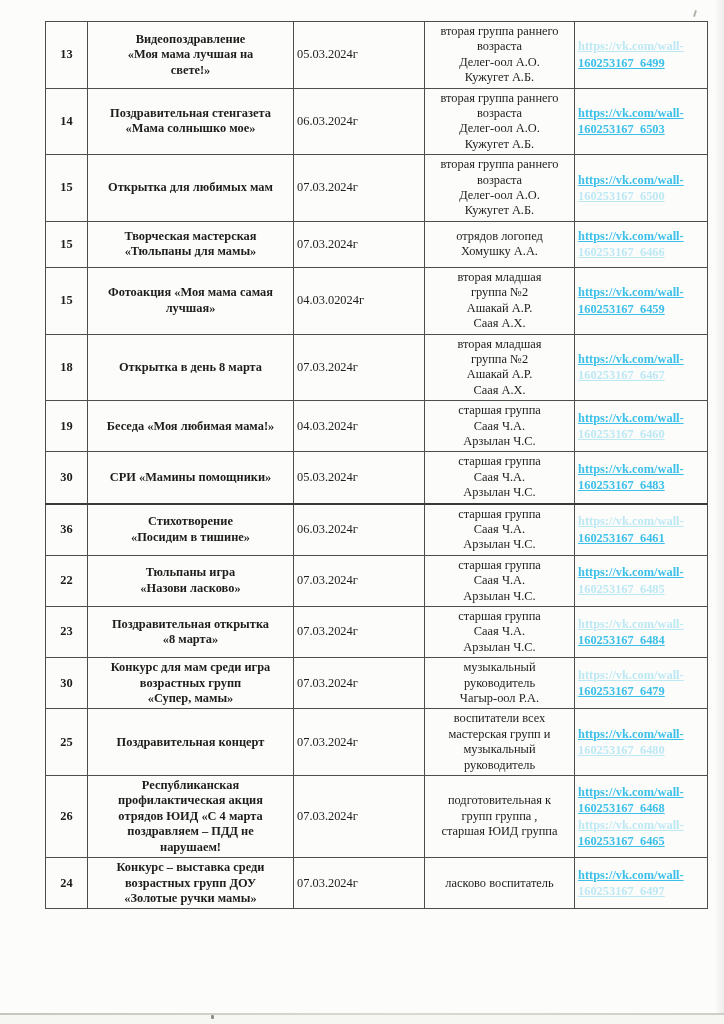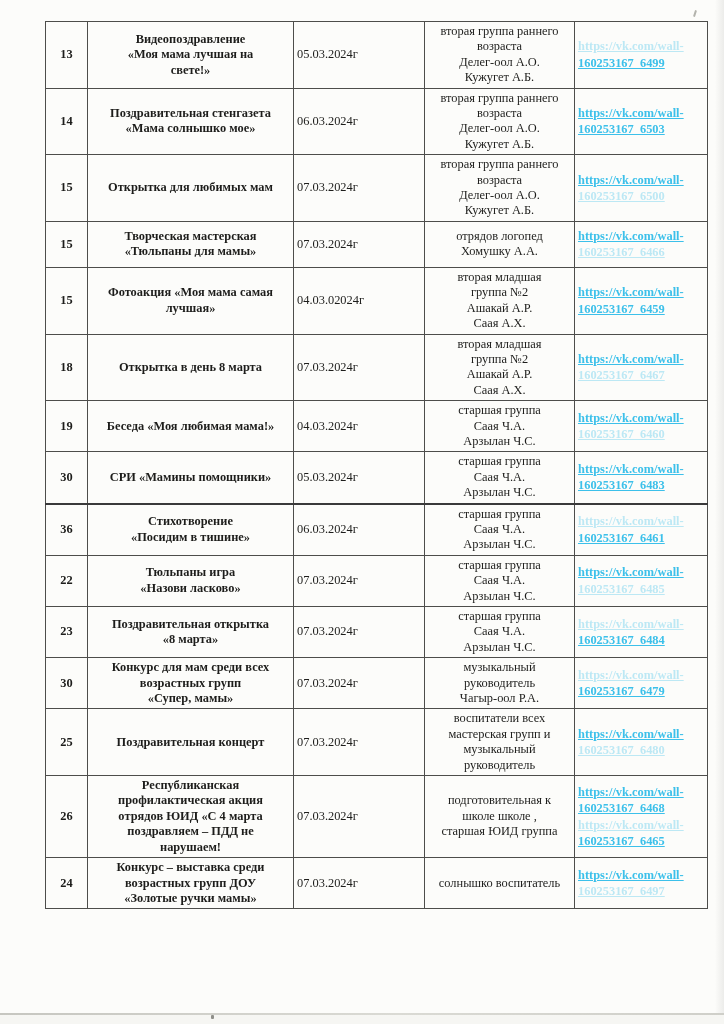--- a/index.html
+++ b/index.html
@@ -296,21 +296,21 @@
             <span class="tline">Арзылан Ч.С.</span>
           </td>
           <td class="c-link">
             <span class="link-line faded">https://vk.com/wall-</span>
             <span class="link-line">160253167_6484</span>
           </td>
         </tr>
         <tr style="height: 50px;">
           <td class="c-num">30</td>
           <td class="c-event">
-            <span class="tline">Конкурс для мам среди всех</span>
+            <span class="tline">Конкурс для мам среди игра</span>
             <span class="tline">возрастных групп</span>
             <span class="tline">«Супер, мамы»</span>
           </td>
           <td class="c-date">07.03.2024г</td>
           <td class="c-group">
             <span class="tline">музыкальный</span>
             <span class="tline">руководитель</span>
             <span class="tline">Чагыр-оол Р.А.</span>
           </td>
           <td class="c-link">
@@ -340,40 +340,40 @@
           <td class="c-event">
             <span class="tline">Республиканская</span>
             <span class="tline">профилактическая акция</span>
             <span class="tline">отрядов ЮИД «С 4 марта</span>
             <span class="tline">поздравляем – ПДД не</span>
             <span class="tline">нарушаем!</span>
           </td>
           <td class="c-date">07.03.2024г</td>
           <td class="c-group">
             <span class="tline">подготовительная к</span>
-            <span class="tline">школе школе ,</span>
+            <span class="tline">групп группа ,</span>
             <span class="tline">старшая ЮИД группа</span>
           </td>
           <td class="c-link">
             <span class="link-line">https://vk.com/wall-</span>
             <span class="link-line">160253167_6468</span>
             <span class="link-line faded">https://vk.com/wall-</span>
             <span class="link-line">160253167_6465</span>
           </td>
         </tr>
         <tr style="height: 50px;">
           <td class="c-num">24</td>
           <td class="c-event">
             <span class="tline">Конкурс – выставка среди</span>
             <span class="tline">возрастных групп ДОУ</span>
             <span class="tline">«Золотые ручки мамы»</span>
           </td>
           <td class="c-date">07.03.2024г</td>
           <td class="c-group">
-            <span class="tline">солнышко воспитатель</span>
+            <span class="tline">ласково воспитатель</span>
           </td>
           <td class="c-link">
             <span class="link-line">https://vk.com/wall-</span>
             <span class="link-line faded">160253167_6497</span>
           </td>
         </tr>
       </tbody>
   </table>
 
   <div class="edge-right"></div>

